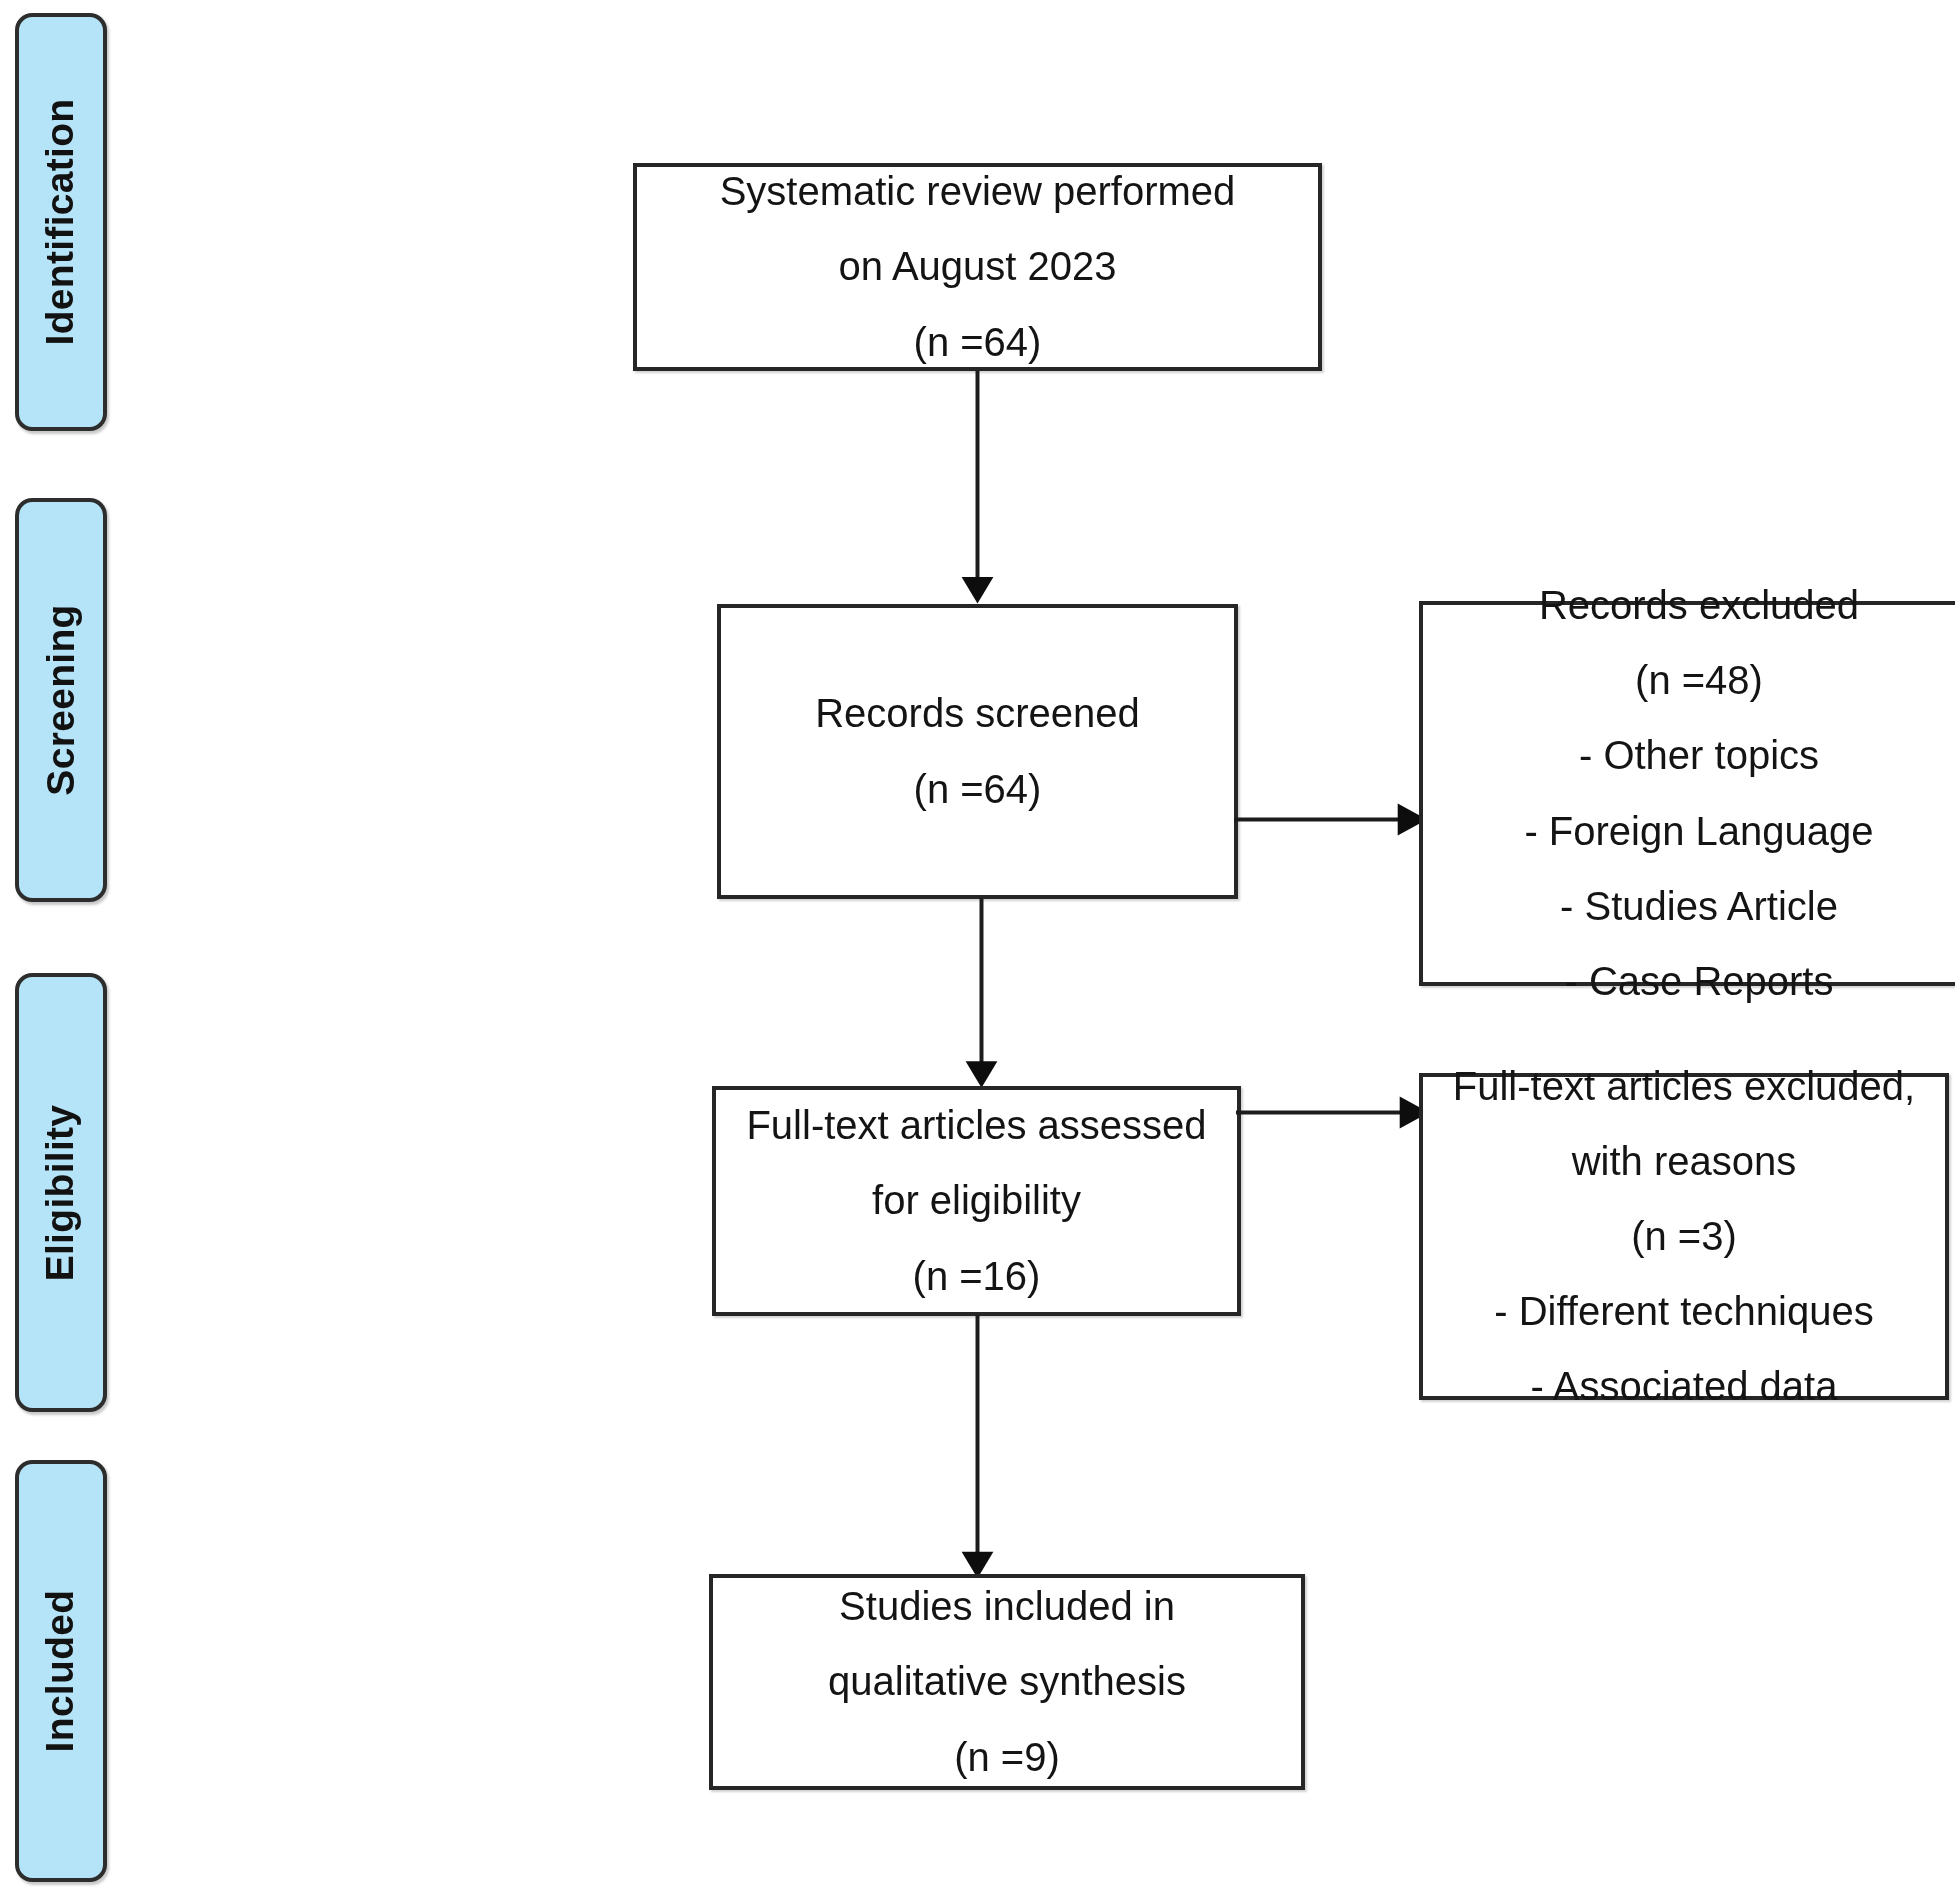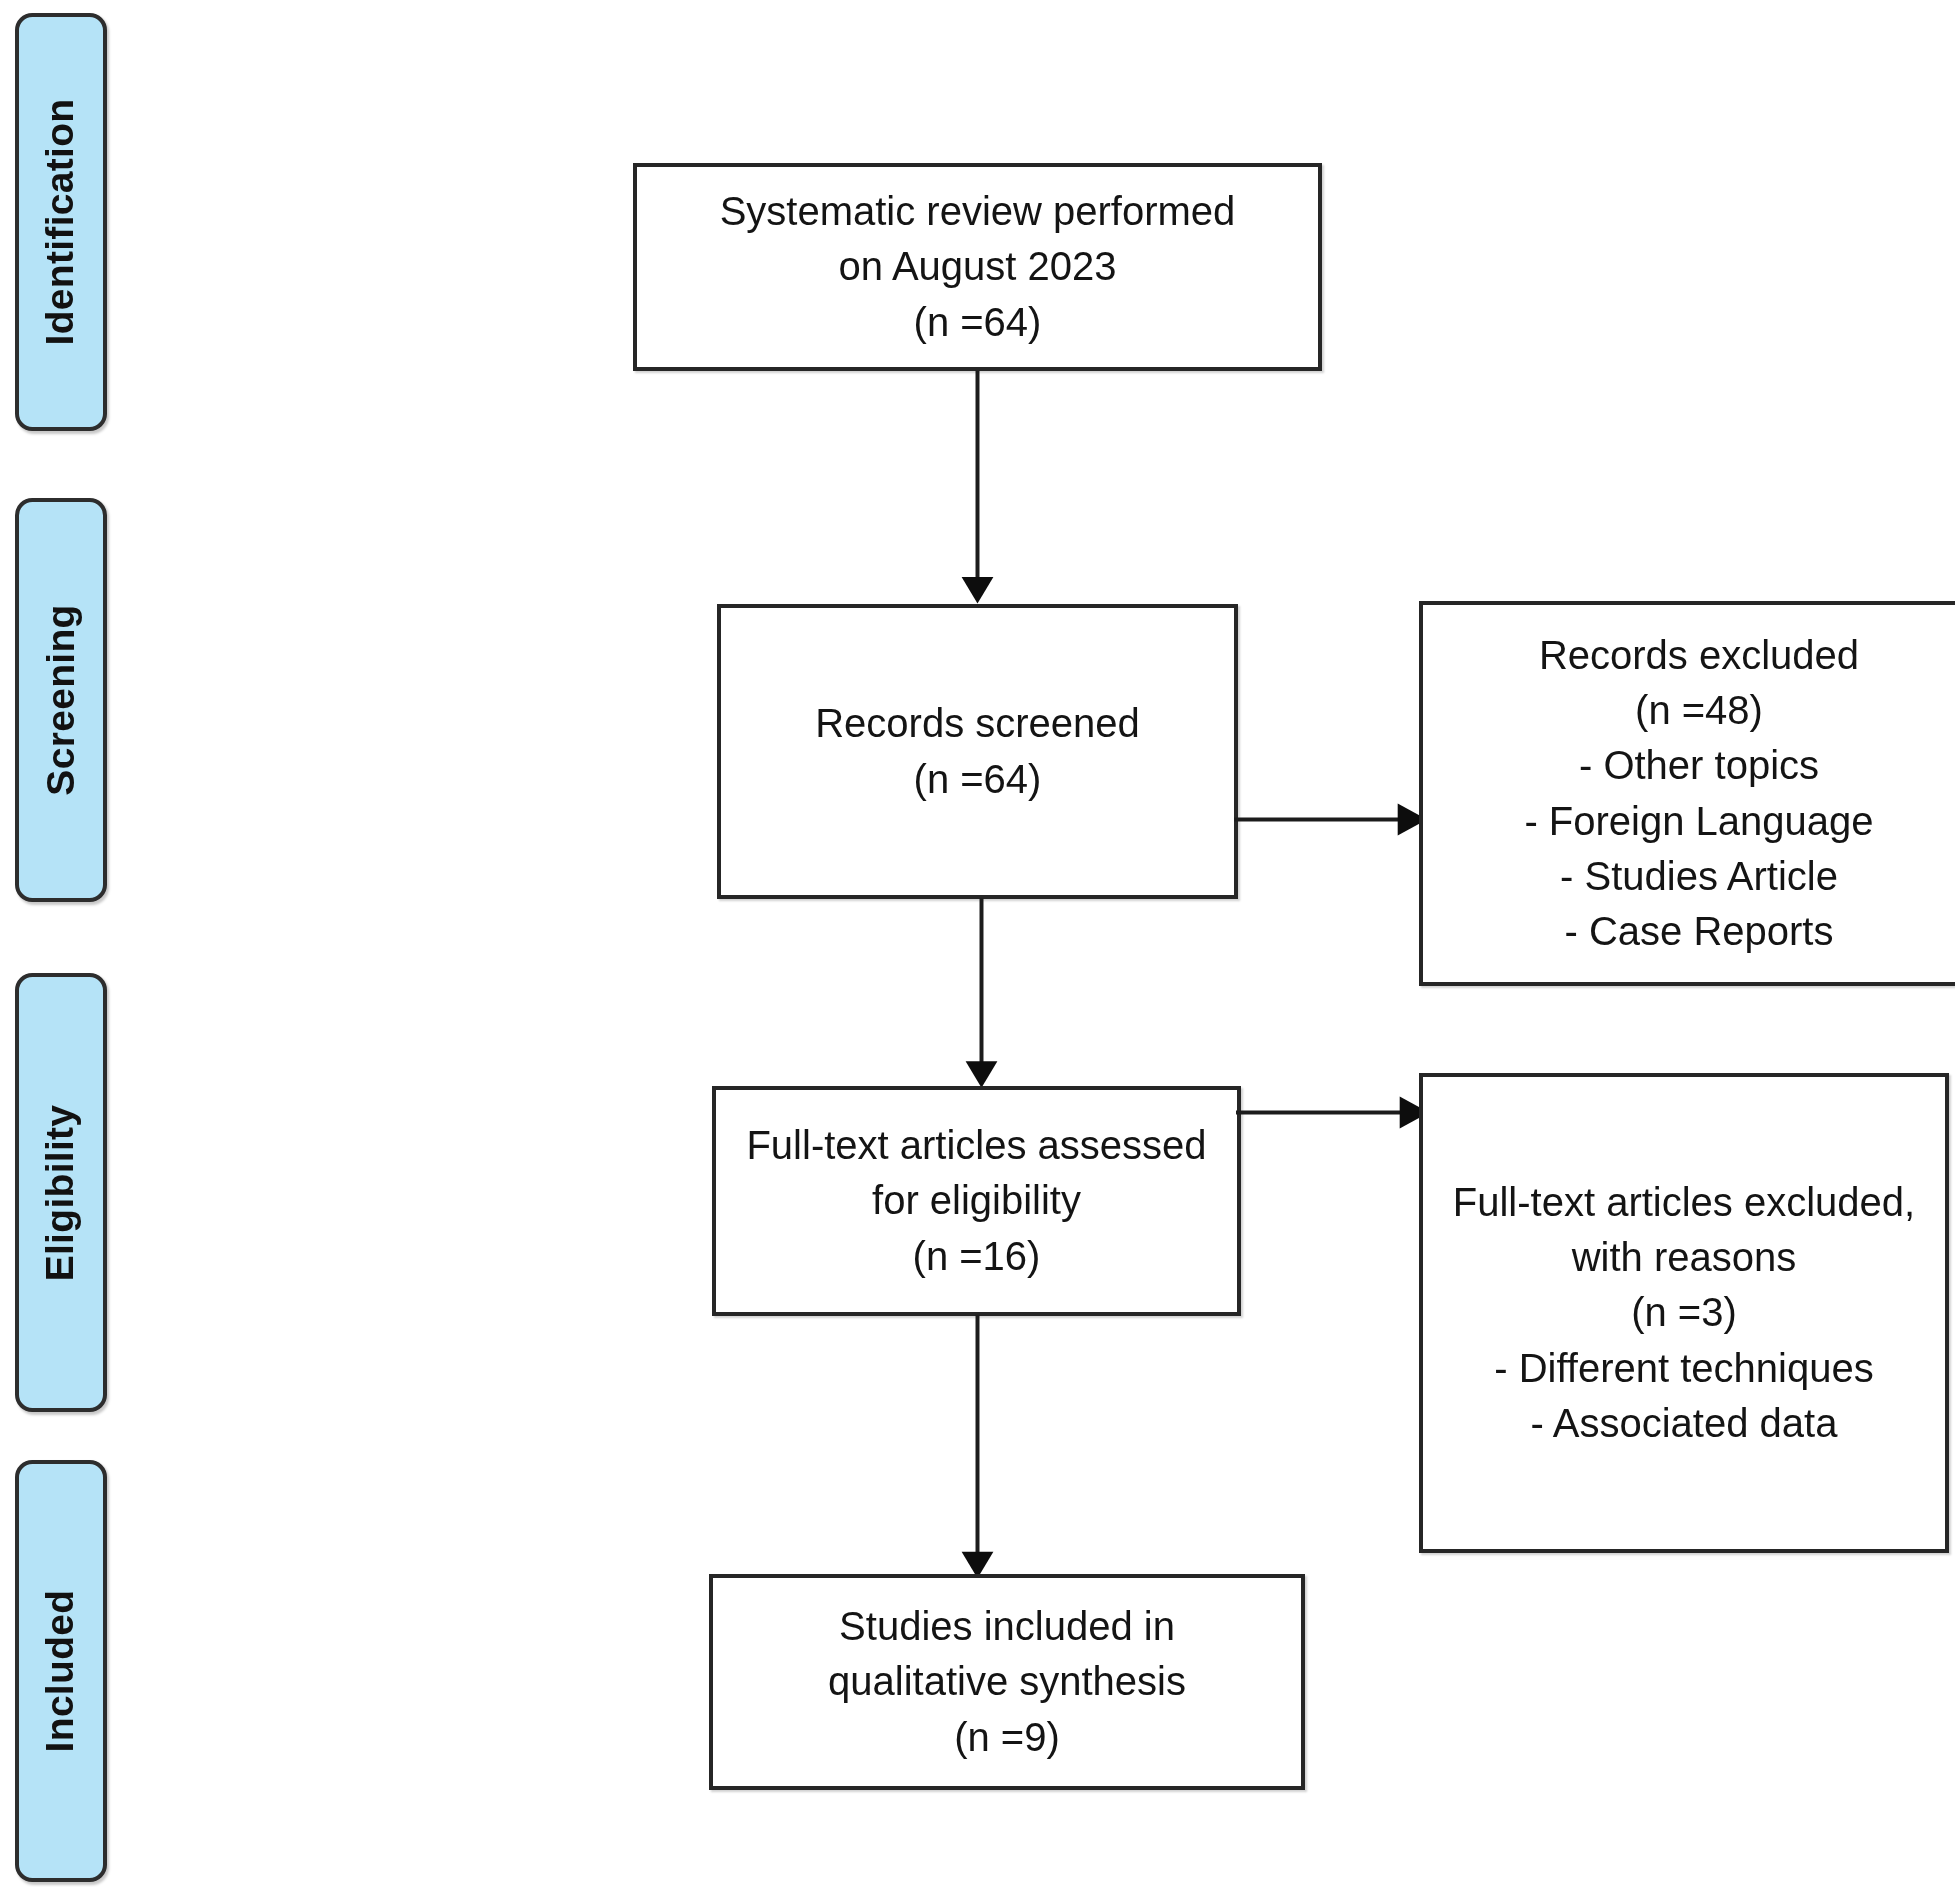--- a/index.html
+++ b/index.html
@@ -46,20 +46,21 @@
     position: absolute;
     box-sizing: border-box;
     background: #ffffff;
     border: 4px solid #262626;
     display: flex;
     flex-direction: column;
     align-items: center;
     justify-content: center;
     padding: 6.7px 12px;
     box-shadow: 2px 2px 2px rgba(0,0,0,0.18);
+    gap: 20px;
   }
   .flow-box .line {
     display: block;
     text-align: center;
     font-size: 40px;
     line-height: 1.38;
     color: #141414;
     white-space: nowrap;
     font-family: "Liberation Sans", sans-serif;
   }
@@ -137,21 +138,21 @@
     <span class="line">Full-text articles assessed</span>
     <span class="line">for eligibility</span>
     <span class="line">(n =16)</span>
   </div>
 
   <svg class="connector" style="left:1236px; top:1089px; width:193px; height:47px;" viewBox="0 0 290 70">
     <line x1="0" y1="35" x2="252" y2="35"></line>
     <polygon points="246,11 246,59 290,35"></polygon>
   </svg>
 
-  <div class="flow-box" style="left: 1419px; top: 1073px; width: 530px; height: 480px; border-color: rgb(38, 38, 38);">
+  <div class="flow-box" style="left: 1419px; top: 1073px; width: 530px; height: 327px; border-color: rgb(38, 38, 38);">
     <span class="line">Full-text articles excluded,</span>
     <span class="line">with reasons</span>
     <span class="line">(n =3)</span>
     <span class="line">- Different techniques</span>
     <span class="line">- Associated data</span>
   </div>
 
   <svg class="connector" style="left:951px; top:1314px; width:53px; height:265px;" viewBox="0 0 80 398">
     <line x1="40" y1="0" x2="40" y2="364"></line>
     <polygon points="16,358 64,358 40,398"></polygon>

